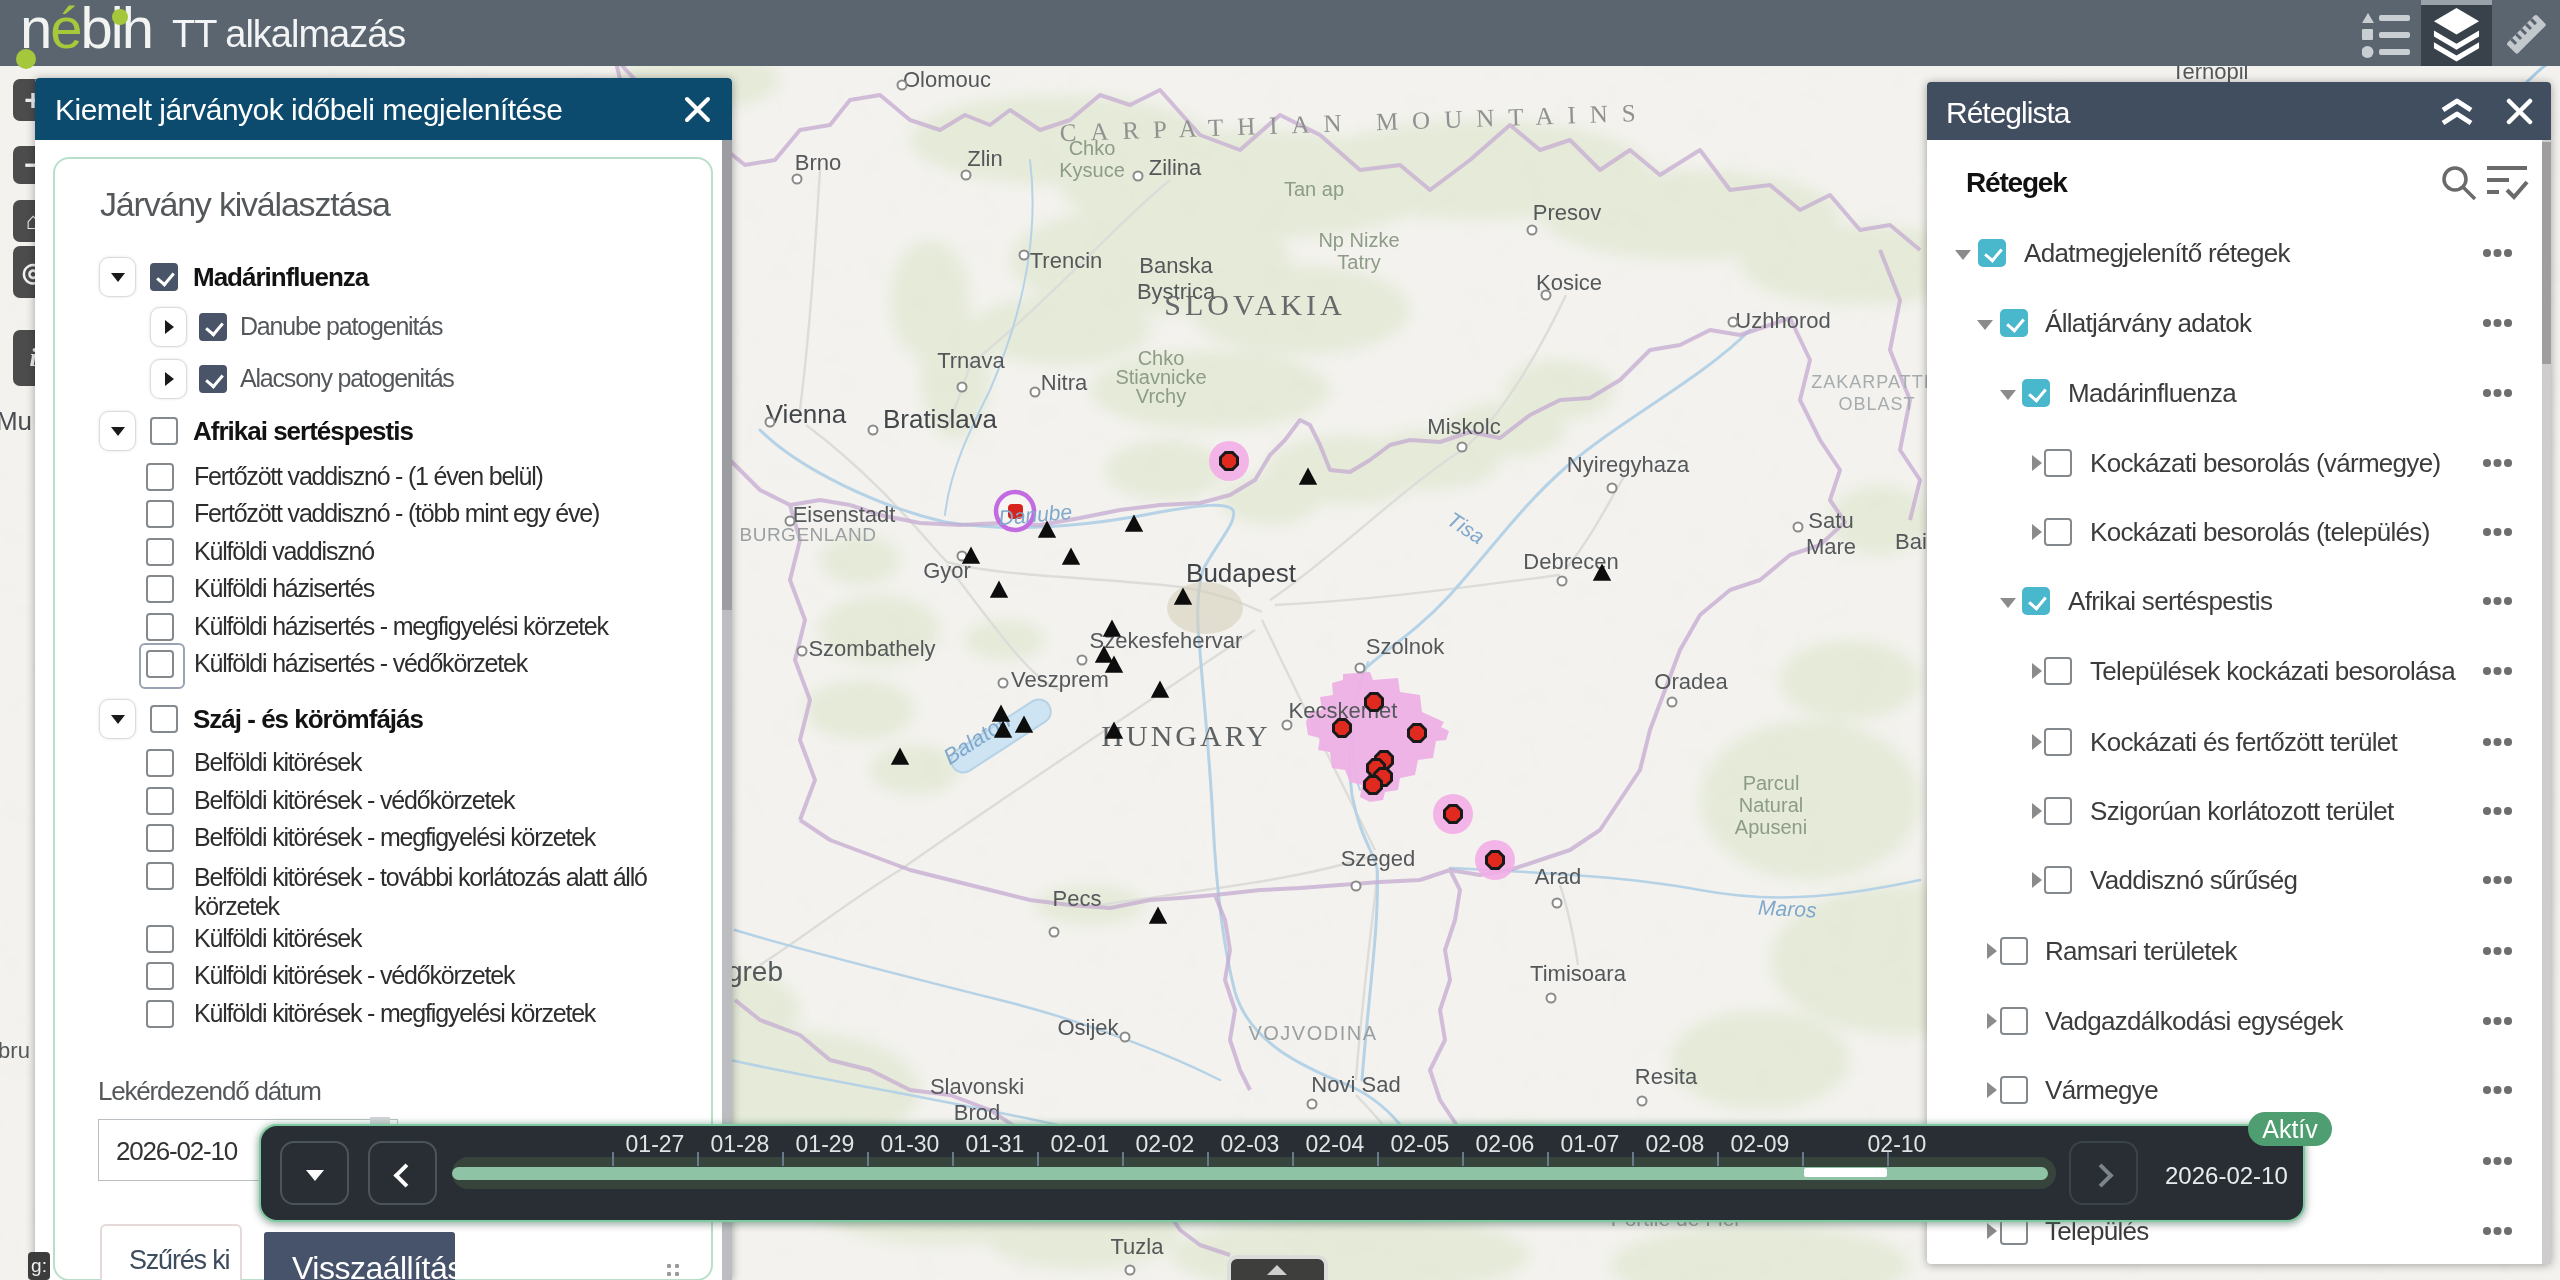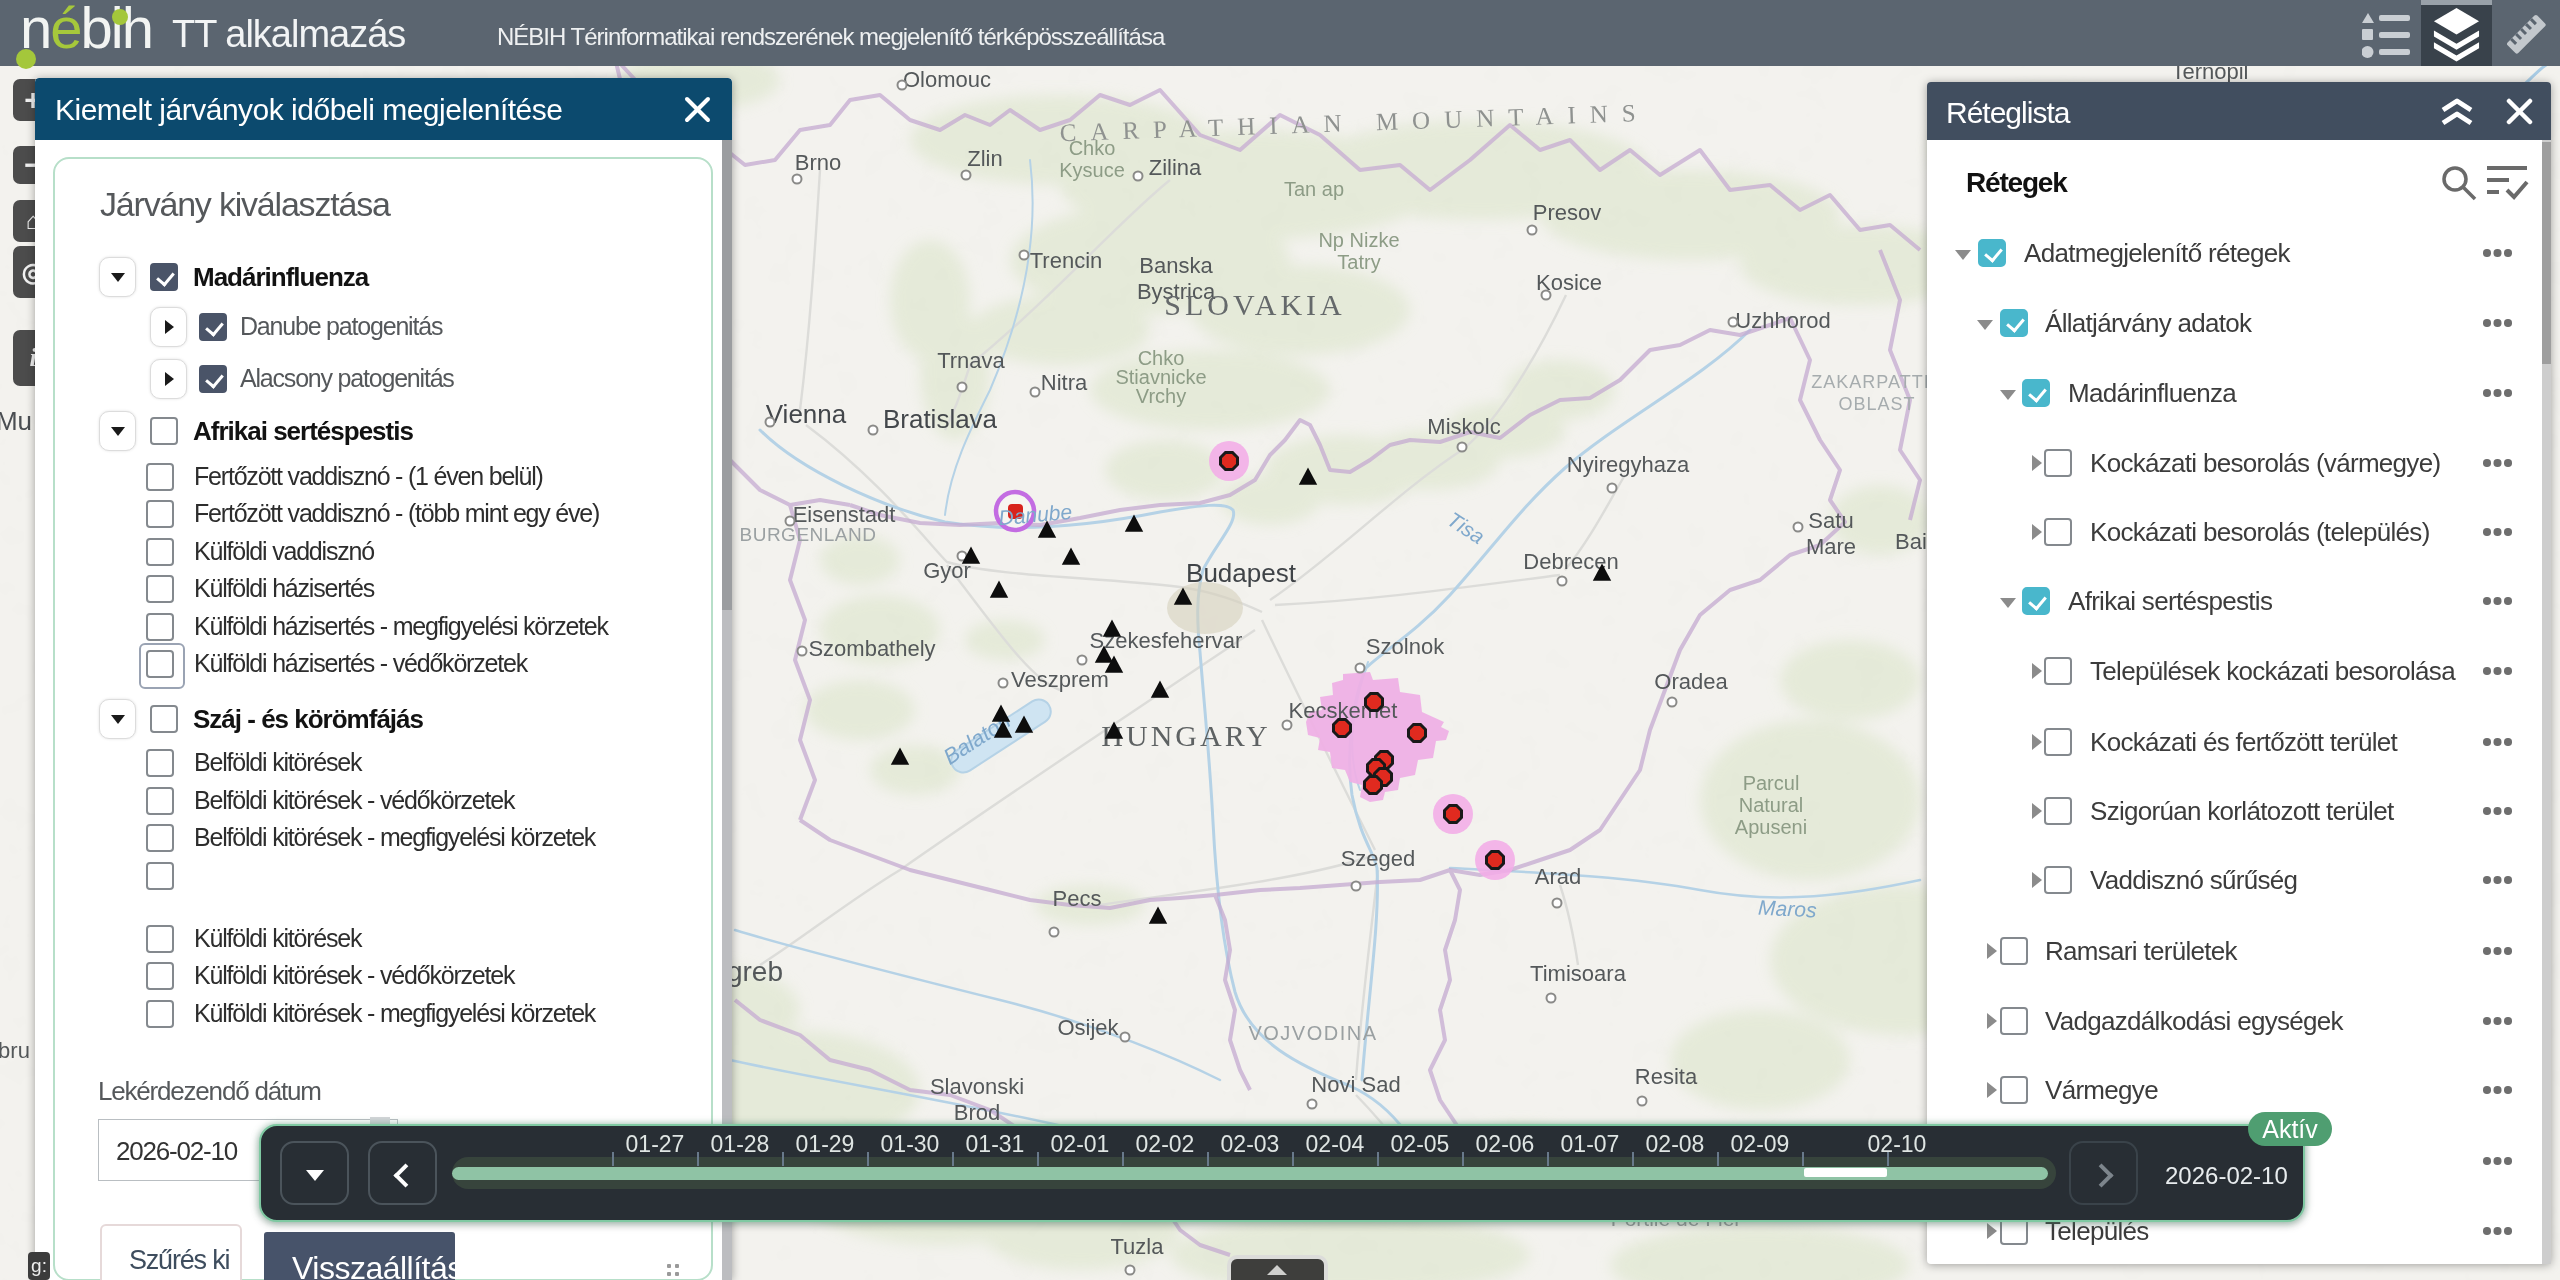--- a/index.html
+++ b/index.html
@@ -293,21 +293,20 @@
       <use href="#oct" x="1373" y="785"></use>
       <use href="#oct" x="1453" y="814"></use>
 <use href="#oct" x="1495" y="860"></use>
 </g>
 </svg>
 <div id="topbar" class="ab">
  <div class="ab" style="left:20px;top:-6px;font-size:58px;color:#f2f4f2;letter-spacing:-2px">n<span style="color:#a6c83b">é</span>bih</div>
  <div class="ab" style="left:16px;top:49px;width:20px;height:20px;border-radius:50%;background:#a4c73b"></div>
  <div class="ab" style="left:112px;top:9px;width:16px;height:16px;border-radius:50%;background:#a4c73b"></div>
  <div class="ab" style="left:172px;top:13px;font-size:38px;color:#f2f4f5;letter-spacing:-1px">TT alkalmazás</div>
- <div class="ab" style="left:497px;top:23px;font-size:24px;letter-spacing:-1px;color:#eef0f1">NÉBIH Térinformatikai rendszerének megjelenítő térképösszeállítása</div>
  <svg class="ab" style="left:2362px;top:13px" width="50" height="46" viewBox="0 0 50 46">
       <g fill="#c9ced3">
         <path d="M6 0 L12 10 L0 10 Z"></path>
         <rect x="17" y="2" width="31" height="6" rx="2"></rect>
         <rect x="0" y="16" width="11" height="11" rx="1"></rect>
         <rect x="17" y="19" width="31" height="6" rx="2"></rect>
         <circle cx="5.5" cy="39" r="6"></circle>
         <rect x="17" y="36" width="31" height="6" rx="2"></rect>
       </g>
     </svg>
@@ -398,20 +397,21 @@
     </div>
  <div class="cb ab" style="left:115px;top:627px"></div>
  <div class="t b ab" style="left:158px;top:628px">Száj - és körömfájás</div>
  <div class="cb ab" style="left:111px;top:671px"></div>
  <div class="t ab" style="left:159px;top:672px">Belföldi kitörések</div>
  <div class="cb ab" style="left:111px;top:709px"></div>
  <div class="t ab" style="left:159px;top:710px">Belföldi kitörések - védőkörzetek</div>
  <div class="cb ab" style="left:111px;top:746px"></div>
  <div class="t ab" style="left:159px;top:747px">Belföldi kitörések - megfigyelési körzetek</div>
  <div class="cb ab" style="left:111px;top:784px"></div>
+ <div class="t ab" style="left:159px;top:785px;white-space:normal;width:465px;line-height:29px">Belföldi kitörések - további korlátozás alatt álló körzetek</div>
  <div class="cb ab" style="left:111px;top:847px"></div>
  <div class="t ab" style="left:159px;top:848px">Külföldi kitörések</div>
  <div class="cb ab" style="left:111px;top:884px"></div>
  <div class="t ab" style="left:159px;top:885px">Külföldi kitörések - védőkörzetek</div>
  <div class="cb ab" style="left:111px;top:922px"></div>
  <div class="t ab" style="left:159px;top:923px">Külföldi kitörések - megfigyelési körzetek</div>
  <div class="t g ab" style="left:63px;top:1000px;font-size:26px">Lekérdezendő dátum</div>
  <div class="ab" style="left:63px;top:1041px;width:300px;height:62px;border:1px solid #b9bec2;background:#fff;box-sizing:border-box">
   <div class="t ab" style="left:17px;top:18px;font-size:26px;color:#333">2026-02-10</div>
     </div>

